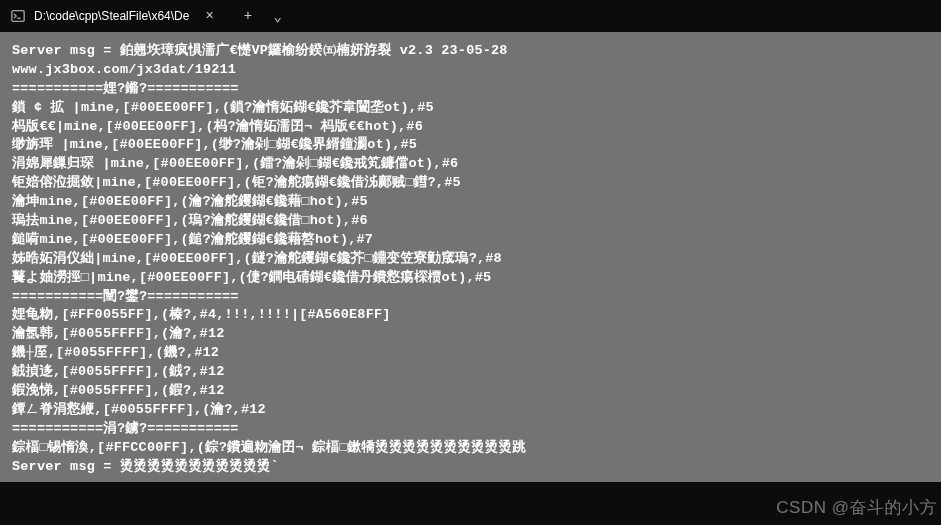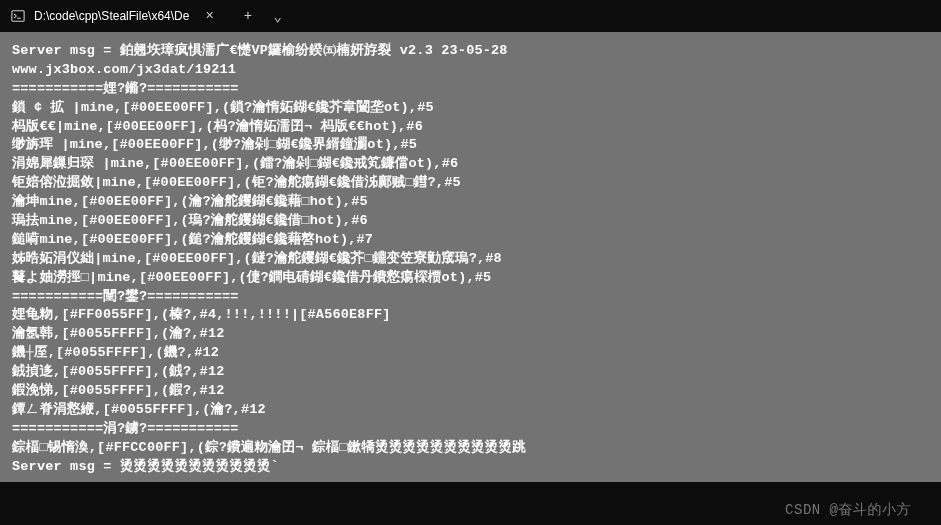--- a/index.html
+++ b/index.html
@@ -86,25 +86,25 @@
     font-weight: bold;
     color: #ffffff;
     font-size: 13.5px;
     letter-spacing: 0.2px;
   }
   .terminal-line {
     white-space: pre;
   }
   .watermark {
     position: absolute;
-    right: 30px;
+    right: 4px;
     bottom: 6px;
     color: rgba(200,200,200,0.55);
-    font-family: Liberation Mono, monospace;
-    font-size: 14px;
+    font-family: Liberation Sans, sans-serif;
+    font-size: 17px;
     letter-spacing: 0.5px;
     pointer-events: none;
   }
 </style>
 </head>
 <body>
 
 <div class="title-bar">
   <div class="tab active">
     <span class="tab-icon">

